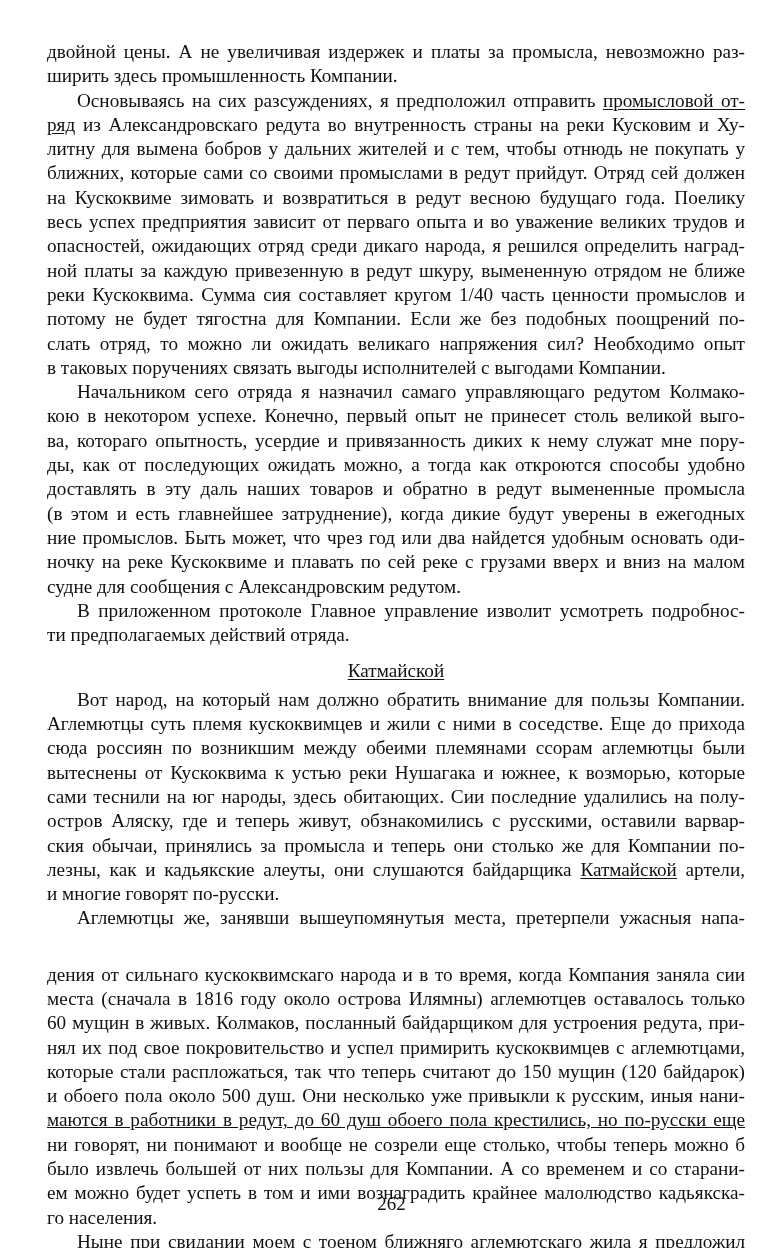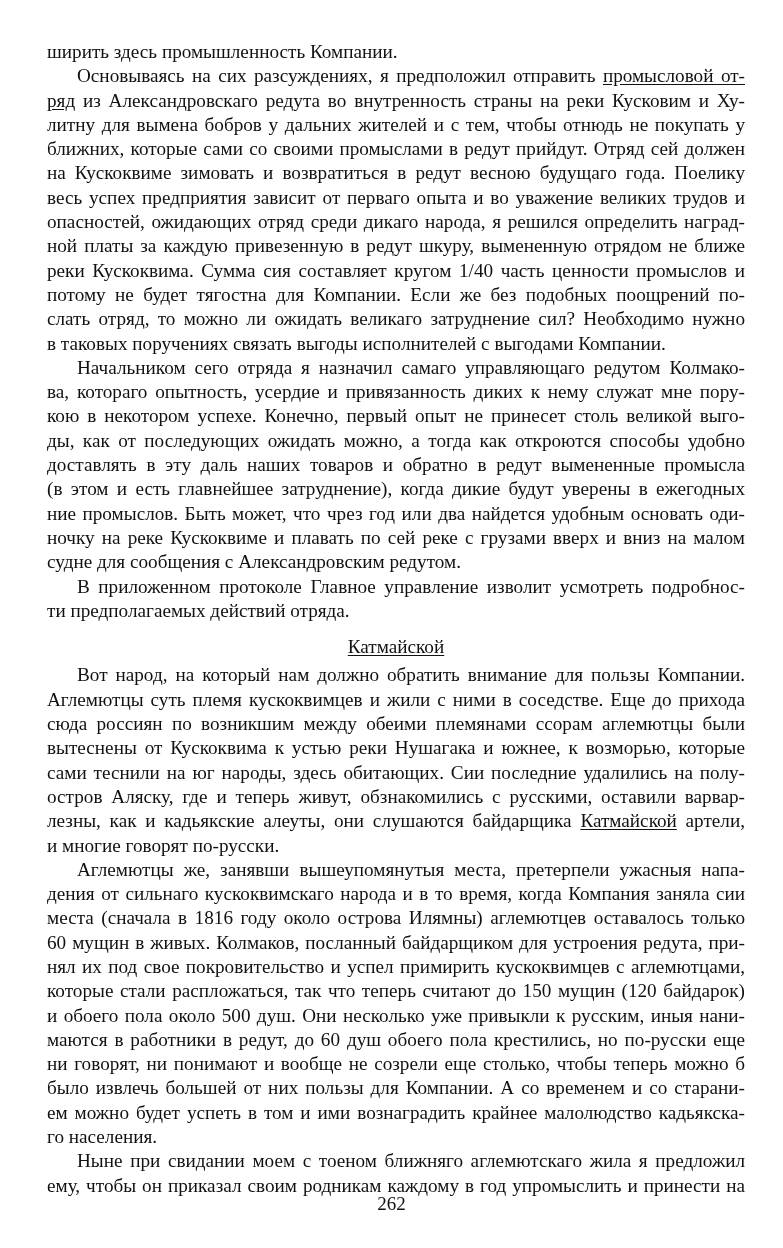--- a/index.html
+++ b/index.html
@@ -24,71 +24,73 @@
   .page-number {
     position: absolute; left: 0; width: 783px; top: 1193px; text-align: center;
     font-family: "Liberation Serif", "DejaVu Serif", serif; font-size: 19px; color: #111;
   }
 </style>
 </head>
 <body>
 
 <div class="page" id="page">
     <div>
+      <span class="line" style="display: block; white-space: normal; width: 100%; box-sizing: border-box;">двойной цены. А не увеличивая издержек и платы за промысла, невозможно раз-</span>
       <span class="line last">ширить здесь промышленность Компании.</span>
     </div>
     <div>
       <span class="line indent" style="display: block; white-space: normal; width: 100%; box-sizing: border-box;"><span>Основываясь на сих разсуждениях, я предположил отправить </span><span class="u">промысловой от-</span></span>
       <span class="line" style="display: block; white-space: normal; width: 100%; box-sizing: border-box;"><span class="u">ряд</span><span> из Александровскаго редута во внутренность страны на реки Кусковим и Ху-</span></span>
       <span class="line" style="display: block; white-space: normal; width: 100%; box-sizing: border-box;">литну для вымена бобров у дальних жителей и с тем, чтобы отнюдь не покупать у</span>
       <span class="line" style="display: block; white-space: normal; width: 100%; box-sizing: border-box;">ближних, которые сами со своими промыслами в редут прийдут. Отряд сей должен</span>
       <span class="line" style="display: block; white-space: normal; width: 100%; box-sizing: border-box;">на Кускоквиме зимовать и возвратиться в редут весною будущаго года. Поелику</span>
       <span class="line" style="display: block; white-space: normal; width: 100%; box-sizing: border-box;">весь успех предприятия зависит от перваго опыта и во уважение великих трудов и</span>
       <span class="line" style="display: block; white-space: normal; width: 100%; box-sizing: border-box;">опасностей, ожидающих отряд среди дикаго народа, я решился определить наград-</span>
       <span class="line" style="display: block; white-space: normal; width: 100%; box-sizing: border-box;">ной платы за каждую привезенную в редут шкуру, вымененную отрядом не ближе</span>
       <span class="line" style="display: block; white-space: normal; width: 100%; box-sizing: border-box;">реки Кускоквима. Сумма сия составляет кругом 1/40 часть ценности промыслов и</span>
       <span class="line" style="display: block; white-space: normal; width: 100%; box-sizing: border-box;">потому не будет тягостна для Компании. Если же без подобных поощрений по-</span>
-      <span class="line" style="display: block; white-space: normal; width: 100%; box-sizing: border-box;">слать отряд, то можно ли ожидать великаго затруднение сил? Необходимо нужно</span>
+      <span class="line" style="display: block; white-space: normal; width: 100%; box-sizing: border-box;">слать отряд, то можно ли ожидать великаго напряжения сил? Необходимо опыт</span>
       <span class="line last">в таковых поручениях связать выгоды исполнителей с выгодами Компании.</span>
     </div>
     <div>
       <span class="line indent" style="display: block; white-space: normal; width: 100%; box-sizing: border-box;">Начальником сего отряда я назначил самаго управляющаго редутом Колмако-</span>
+      <span class="line" style="display: block; white-space: normal; width: 100%; box-sizing: border-box;">кою в некотором успехе. Конечно, первый опыт не принесет столь великой выго-</span>
       <span class="line" style="display: block; white-space: normal; width: 100%; box-sizing: border-box;">ва, котораго опытность, усердие и привязанность диких к нему служат мне пору-</span>
-      <span class="line" style="display: block; white-space: normal; width: 100%; box-sizing: border-box;">кою в некотором успехе. Конечно, первый опыт не принесет столь великой выго-</span>
       <span class="line" style="display: block; white-space: normal; width: 100%; box-sizing: border-box;">ды, как от последующих ожидать можно, а тогда как откроются способы удобно</span>
       <span class="line" style="display: block; white-space: normal; width: 100%; box-sizing: border-box;">доставлять в эту даль наших товаров и обратно в редут вымененные промысла</span>
       <span class="line" style="display: block; white-space: normal; width: 100%; box-sizing: border-box;">(в этом и есть главнейшее затруднение), когда дикие будут уверены в ежегодных</span>
       <span class="line" style="display: block; white-space: normal; width: 100%; box-sizing: border-box;">ние промыслов. Быть может, что чрез год или два найдется удобным основать оди-</span>
       <span class="line" style="display: block; white-space: normal; width: 100%; box-sizing: border-box;">ночку на реке Кускоквиме и плавать по сей реке с грузами вверх и вниз на малом</span>
       <span class="line last">судне для сообщения с Александровским редутом.</span>
     </div>
     <div>
       <span class="line indent" style="display: block; white-space: normal; width: 100%; box-sizing: border-box;">В приложенном протоколе Главное управление изволит усмотреть подробнос-</span>
       <span class="line last">ти предполагаемых действий отряда.</span>
     </div>
     <div class="heading"><span>Катмайской</span></div>
     <div>
       <span class="line indent" style="display: block; white-space: normal; width: 100%; box-sizing: border-box;">Вот народ, на который нам должно обратить внимание для пользы Компании.</span>
       <span class="line" style="display: block; white-space: normal; width: 100%; box-sizing: border-box;">Аглемютцы суть племя кускоквимцев и жили с ними в соседстве. Еще до прихода</span>
       <span class="line" style="display: block; white-space: normal; width: 100%; box-sizing: border-box;">сюда россиян по возникшим между обеими племянами ссорам аглемютцы были</span>
       <span class="line" style="display: block; white-space: normal; width: 100%; box-sizing: border-box;">вытеснены от Кускоквима к устью реки Нушагака и южнее, к возморью, которые</span>
       <span class="line" style="display: block; white-space: normal; width: 100%; box-sizing: border-box;">сами теснили на юг народы, здесь обитающих. Сии последние удалились на полу-</span>
       <span class="line" style="display: block; white-space: normal; width: 100%; box-sizing: border-box;">остров Аляску, где и теперь живут, обзнакомились с русскими, оставили варвар-</span>
+      <span class="line" style="display: block; white-space: normal; width: 100%; box-sizing: border-box;">ския обычаи, принялись за промысла и теперь они столько же для Компании по-</span>
       <span class="line" style="display: block; white-space: normal; width: 100%; box-sizing: border-box;"><span>лезны, как и кадьякские алеуты, они слушаются байдарщика </span><span class="u">Катмайской</span><span> артели,</span></span>
       <span class="line last">и многие говорят по-русски.</span>
     </div>
     <div>
       <span class="line indent" style="display: block; white-space: normal; width: 100%; box-sizing: border-box;">Аглемютцы же, занявши вышеупомянутыя места, претерпели ужасныя напа-</span>
-      <span class="line" style="display: block; white-space: normal; width: 100%; box-sizing: border-box;">дения от сильнаго кускоквимскаго народа и в то время, когда Компания заняла сии</span>
+      <span class="line" style="display: block; white-space: normal; width: 100%; box-sizing: border-box; margin-top: 32px;">дения от сильнаго кускоквимскаго народа и в то время, когда Компания заняла сии</span>
       <span class="line" style="display: block; white-space: normal; width: 100%; box-sizing: border-box;">места (сначала в 1816 году около острова Илямны) аглемютцев оставалось только</span>
       <span class="line" style="display: block; white-space: normal; width: 100%; box-sizing: border-box;">60 мущин в живых. Колмаков, посланный байдарщиком для устроения редута, при-</span>
       <span class="line" style="display: block; white-space: normal; width: 100%; box-sizing: border-box;">нял их под свое покровительство и успел примирить кускоквимцев с аглемютцами,</span>
       <span class="line" style="display: block; white-space: normal; width: 100%; box-sizing: border-box;">которые стали распложаться, так что теперь считают до 150 мущин (120 байдарок)</span>
       <span class="line" style="display: block; white-space: normal; width: 100%; box-sizing: border-box;">и обоего пола около 500 душ. Они несколько уже привыкли к русским, иныя нани-</span>
-      <span class="line" style="display: block; white-space: normal; width: 100%; box-sizing: border-box;">маются в работники в редут, до 60 душ обоего пола крестились, но по-русски еще</span>
+      <span class="line" style="display: block; white-space: normal; width: 100%; box-sizing: border-box; text-decoration: underline;">маются в работники в редут, до 60 душ обоего пола крестились, но по-русски еще</span>
       <span class="line" style="display: block; white-space: normal; width: 100%; box-sizing: border-box;">ни говорят, ни понимают и вообще не созрели еще столько, чтобы теперь можно б</span>
       <span class="line" style="display: block; white-space: normal; width: 100%; box-sizing: border-box;">было извлечь большей от них пользы для Компании. А со временем и со старани-</span>
       <span class="line" style="display: block; white-space: normal; width: 100%; box-sizing: border-box;">ем можно будет успеть в том и ими вознаградить крайнее малолюдство кадьякска-</span>
       <span class="line last">го населения.</span>
     </div>
     <div>
       <span class="line indent" style="display: block; white-space: normal; width: 100%; box-sizing: border-box;">Ныне при свидании моем с тоеном ближняго аглемютскаго жила я предложил</span>
       <span class="line" style="display: block; white-space: normal; width: 100%; box-sizing: border-box;">ему, чтобы он приказал своим родникам каждому в год упромыслить и принести на</span>
     </div>
   </div>

